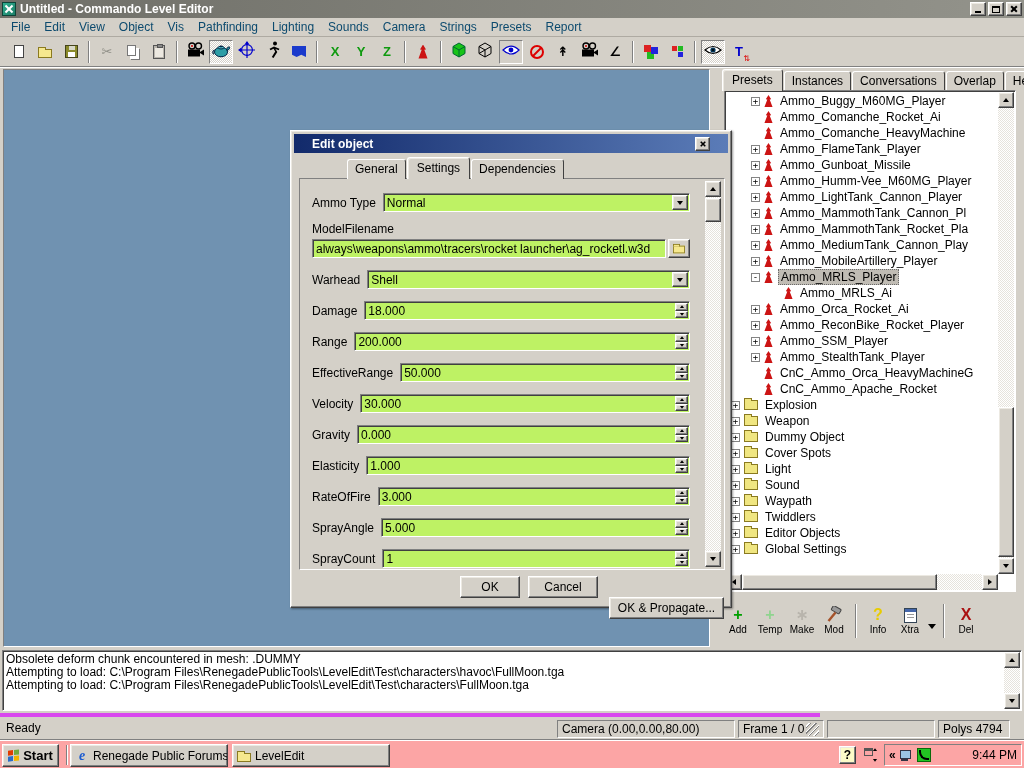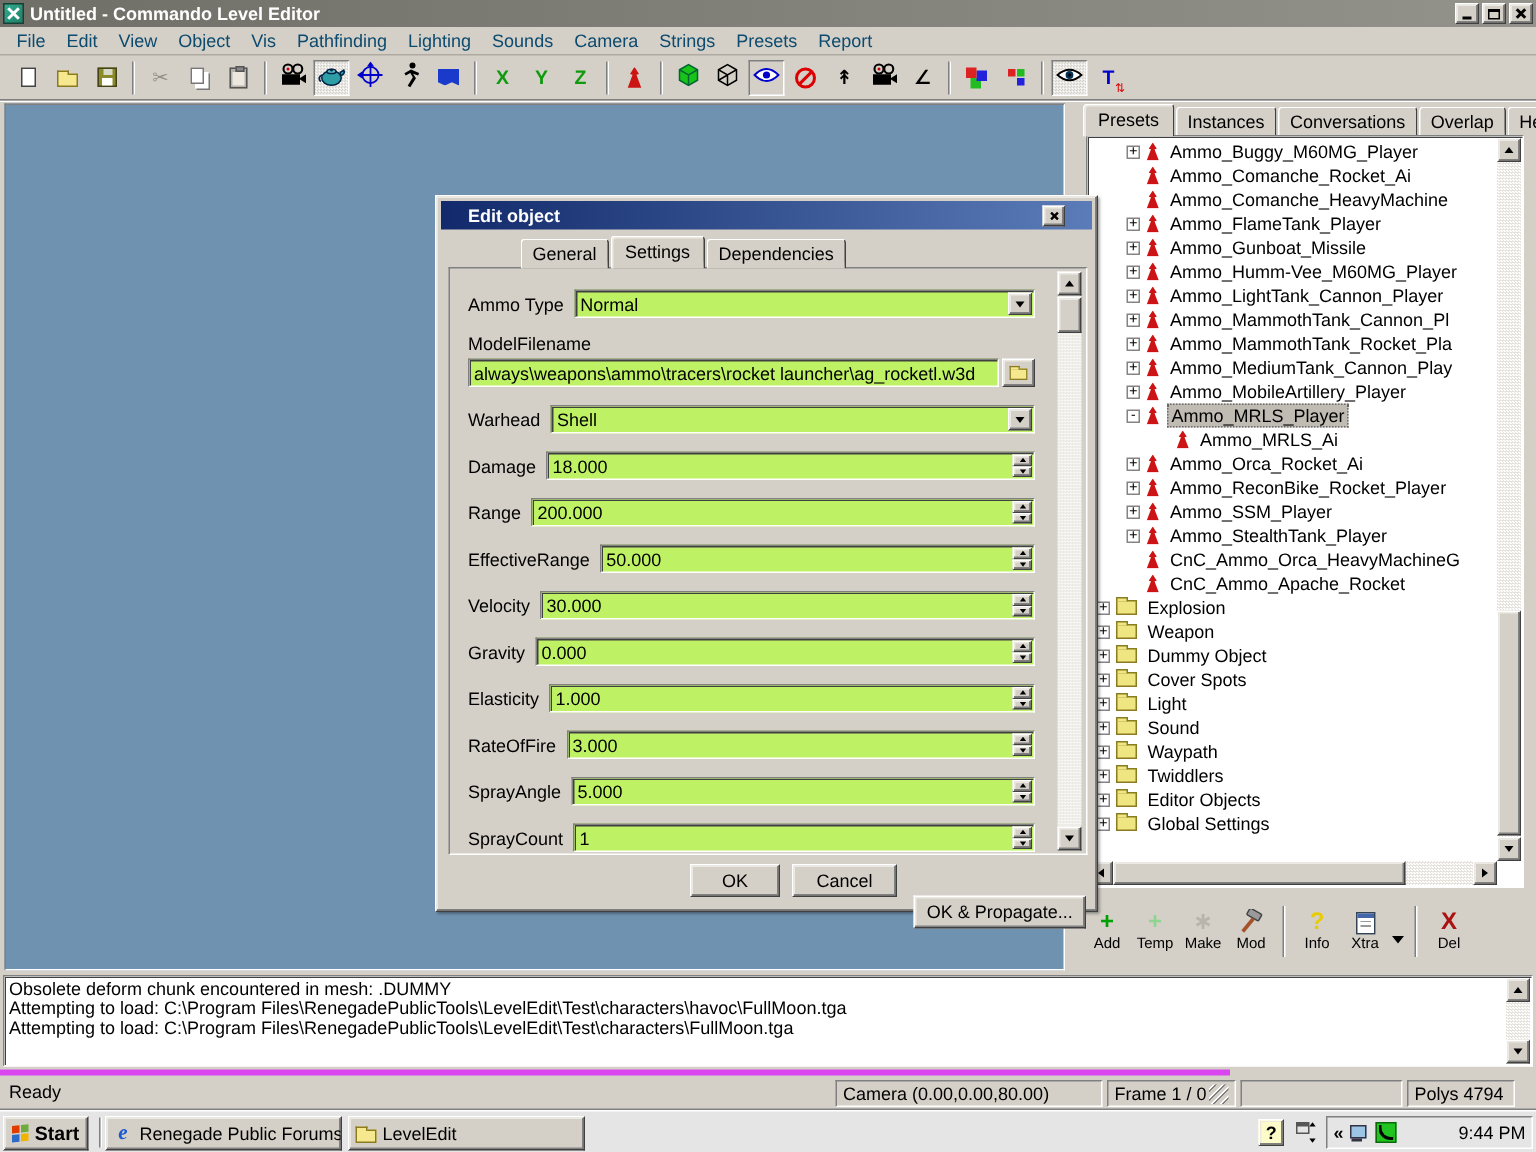--- a/index.html
+++ b/index.html
@@ -128,21 +128,21 @@
   #log-lines{position:absolute;left:3px;top:2px;right:19px;bottom:2px;overflow:hidden;line-height:13px;white-space:nowrap;}
 
   
   #statusbar{position:absolute;left:0;top:713px;width:820px;height:25px;border-top:4px solid #d946ef;}
   #status-ready{position:absolute;left:6px;top:4px;}
   .status-panel{position:absolute;top:3px;height:18px;border:1px solid;border-color:#808080 #fff #fff #808080;padding:1px 4px;white-space:nowrap;overflow:hidden;}
   #grip{position:absolute;right:1px;bottom:2px;width:13px;height:13px;
     background:repeating-linear-gradient(135deg,transparent 0 2px,#fff 2px 3px,#808080 3px 4px);}
 
   
-  #taskbar{position:absolute;left:0;top:740px;width:1024px;height:28px;background:#e5e5e5;border-top:1px solid #fff;box-shadow:0 -1px 0 #808080;}
+  #taskbar{position:absolute;left:0;top:740px;width:1024px;height:28px;background:#fca5a5;border-top:1px solid #fff;box-shadow:0 -1px 0 #808080;}
   #start-btn{position:absolute;left:2px;top:3px;width:57px;height:23px;display:flex;align-items:center;justify-content:center;gap:3px;font-weight:bold;font-size:13px;}
   .win-logo{width:12px;height:12px;display:grid;grid-template-columns:5px 5px;grid-template-rows:5px 5px;gap:1px;transform:skewY(-6deg);}
   .win-logo i:nth-child(1){background:#e03c00;} .win-logo i:nth-child(2){background:#6faa3c;}
   .win-logo i:nth-child(3){background:#2a6cc8;} .win-logo i:nth-child(4){background:#f0b400;}
   .tb-sep2{position:absolute;left:66px;top:4px;width:2px;height:20px;border-left:1px solid #808080;border-right:1px solid #fff;}
   .task-btn{position:absolute;top:3px;height:23px;width:158px;display:flex;align-items:center;padding:0 4px;gap:4px;white-space:nowrap;overflow:hidden;}
   .task-btn.active{border-color:#808080 #fff #fff #808080;box-shadow:inset 1px 1px 0 #404040;font-weight:bold;
     background-image:conic-gradient(#fff 25%,#e6e3dc 25% 50%,#fff 50% 75%,#e6e3dc 75%);background-size:2px 2px;}
   .ie-ico{width:14px;height:14px;border-radius:50%;color:#1a5ad0;font-weight:bold;font-family:"Liberation Serif",serif;font-size:14px;font-style:italic;display:flex;align-items:center;justify-content:center;flex:0 0 auto;}
   .task-app-ico{flex:0 0 auto;}

